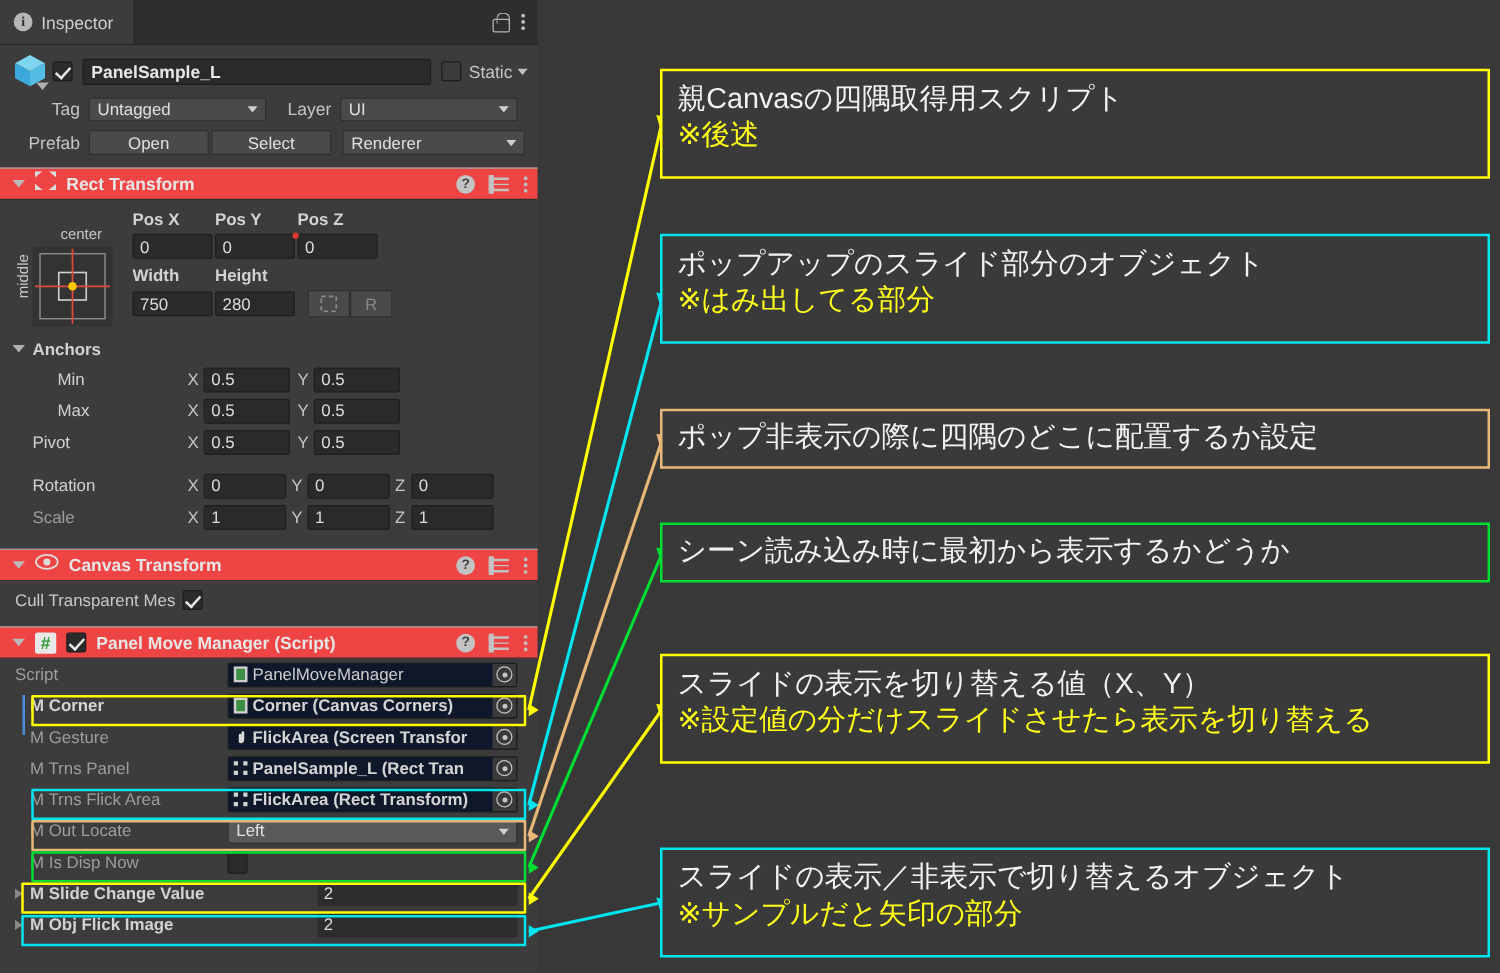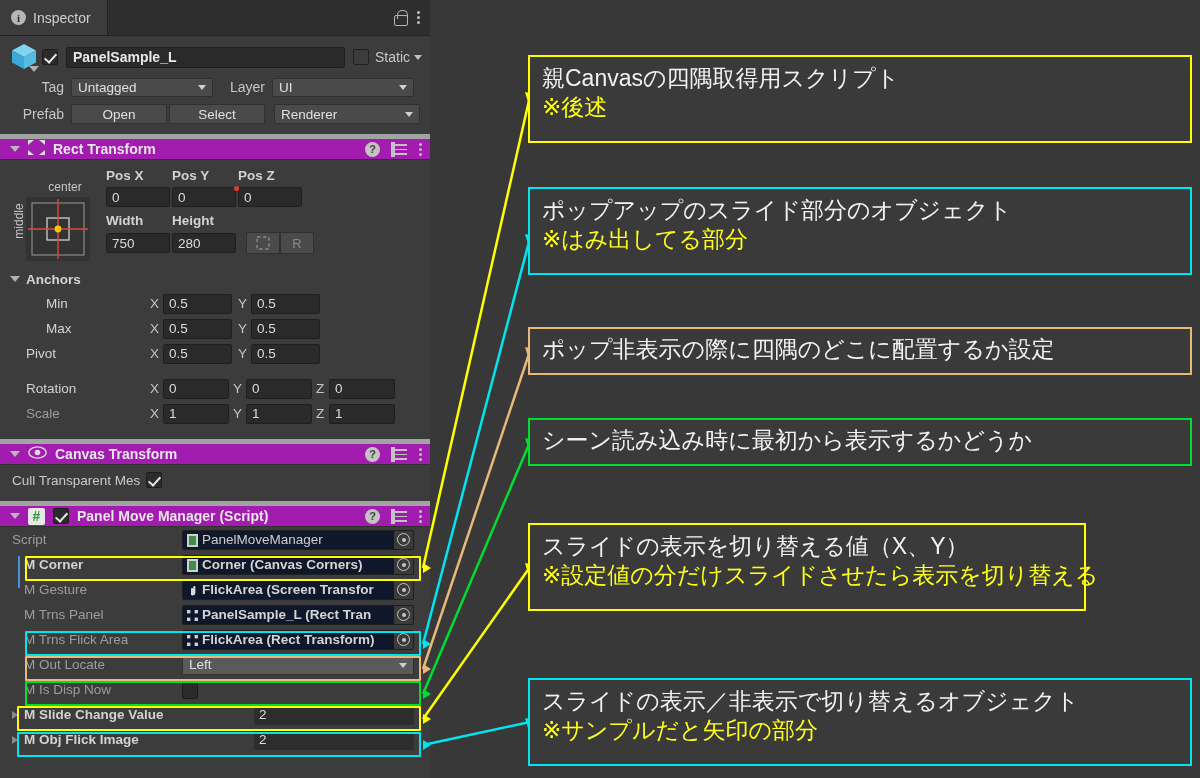--- a/index.html
+++ b/index.html
@@ -95,21 +95,21 @@
     border-right: 4px solid transparent; border-top: 5px solid #d0d0d0;
   }
   .btn {
     height: 20px; background: #4a4a4a; border: 1px solid #303030;
     color: #e0e0e0; font-size: 13.5px; display: flex; align-items: center;
     justify-content: center;
   }
 
   
   .comp-header {
-    height: 26px; background: #a21caf; border-top: 5px solid #a3a3a3;
+    height: 26px; background: #ef4444; border-top: 1px solid #a3a3a3;
     border-bottom: 1px solid #303030;
     display: flex; align-items: center; padding: 0 8px 0 10px;
   }
   .fold {
     width: 0; height: 0; border-left: 5px solid transparent;
     border-right: 5px solid transparent; border-top: 6px solid #b9b9b9;
     margin-right: 8px; flex: 0 0 10px;
   }
   .comp-title { color: #e6e6e6; font-size: 14px; font-weight: bold; margin-left: 8px; }
   .comp-right { margin-left: auto; display: flex; align-items: center; gap: 11px; }
@@ -609,21 +609,21 @@
   </div>
 
   <div class="anno" style="left:528px;top:327px;width:664px;height:48px;border-color:#e8b878;display:flex;align-items:center">
     <div class="w">ポップ非表示の際に四隅のどこに配置するか設定</div>
   </div>
 
   <div class="anno" style="left:528px;top:418px;width:664px;height:48px;border-color:#00dd33;display:flex;align-items:center">
     <div class="w">シーン読み込み時に最初から表示するかどうか</div>
   </div>
 
-  <div class="anno" style="left:528px;top:523px;width:558px;height:88px;border-color:#ffff00">
+  <div class="anno" style="left:528px;top:523px;width:664px;height:88px;border-color:#ffff00">
     <div class="w">スライドの表示を切り替える値（X、Y）</div>
     <div class="y">※設定値の分だけスライドさせたら表示を切り替える</div>
   </div>
 
   <div class="anno" style="left:528px;top:678px;width:664px;height:88px;border-color:#00e5ee">
     <div class="w">スライドの表示／非表示で切り替えるオブジェクト</div>
     <div class="y">※サンプルだと矢印の部分</div>
   </div>
 
 </div>

